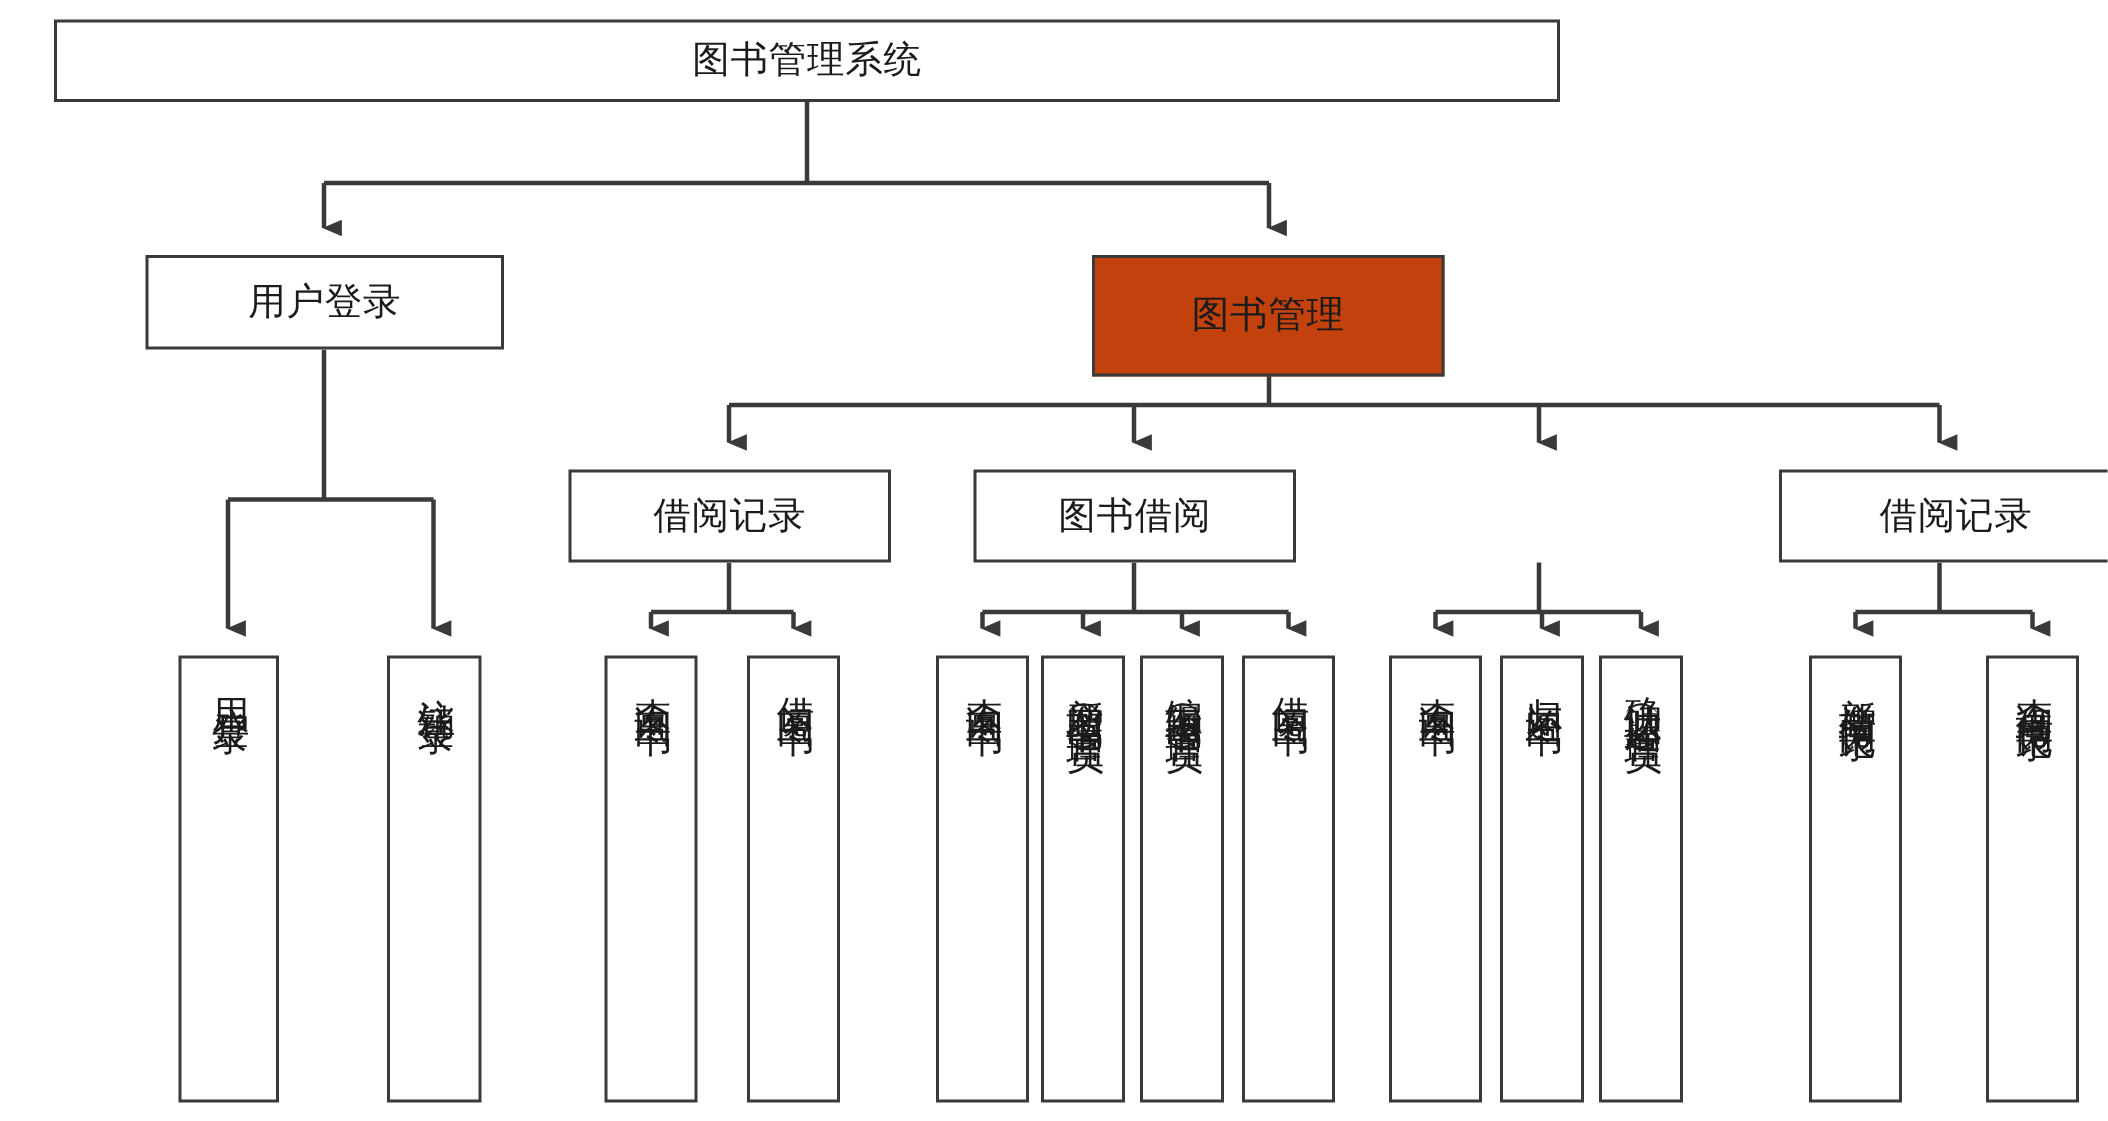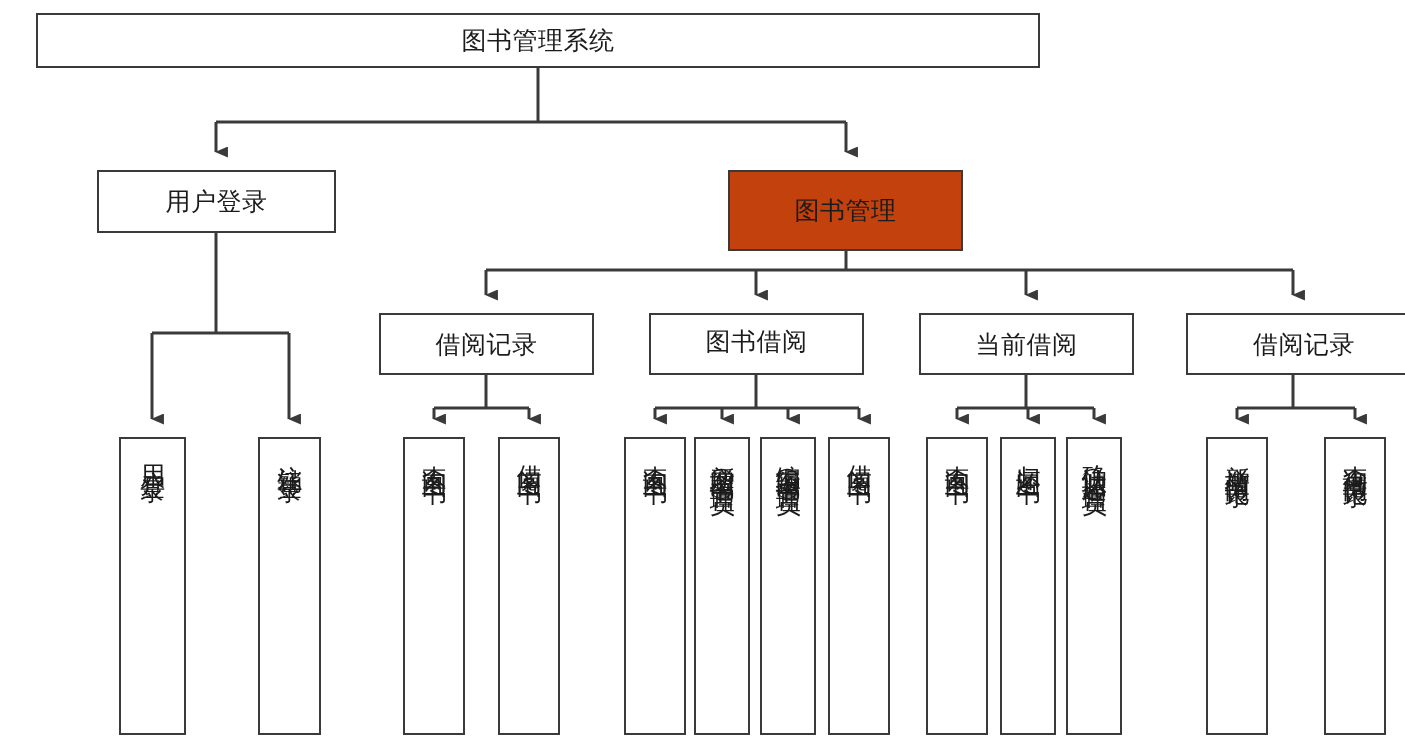--- a/index.html
+++ b/index.html
@@ -133,25 +133,22 @@
   <div class="node horiz" id="node-l2-0" style="left: 81px; top: 170px; width: 239px; height: 63px; border-color: rgb(58, 58, 58); background: rgb(255, 255, 255); color: rgb(27, 27, 27);">
     <span class="label">用户登录</span>
   </div>
   <div class="node horiz" id="node-l2-1" style="left: 712px; top: 170px; width: 235px; height: 81px; border-color: rgb(58, 58, 58); background: #c2410c; color: rgb(27, 27, 27);">
     <span class="label">图书管理</span>
   </div>
 
   <div class="node horiz" id="node-l3-0" style="left: 363px; top: 313px; width: 215px; height: 62px; border-color: rgb(58, 58, 58); background: rgb(255, 255, 255); color: rgb(27, 27, 27);">
     <span class="label">借阅记录</span>
   </div>
-  <div class="node horiz" id="node-l3-1" style="left: 633px; top: 313px; width: 215px; height: 62px; border-color: rgb(58, 58, 58); background: rgb(255, 255, 255); color: rgb(27, 27, 27); font-family: Liberation Mono, monospace;">
+  <div class="node horiz" id="node-l3-1" style="left: 633px; top: 313px; width: 215px; height: 62px; border-color: rgb(58, 58, 58); background: rgb(255, 255, 255); color: rgb(27, 27, 27);">
     <span class="label">图书借阅</span>
-  </div>
-  <div class="node horiz" id="node-l3-2" style="left: 903px; top: 313px; width: 215px; height: 62px; border-color: rgb(58, 58, 58); background: rgb(255, 255, 255); color: rgb(27, 27, 27);">
-    <span class="label">当前借阅</span>
   </div>
   <div class="node horiz" id="node-l3-3" style="left: 1170px; top: 313px; width: 236px; height: 62px; border-color: rgb(58, 58, 58); background: rgb(255, 255, 255); color: rgb(27, 27, 27);">
     <span class="label">借阅记录</span>
   </div>
 
   <div class="node vert" id="node-leaf-0" style="left: 103px; top: 437px; width: 67px; height: 298px; border-color: rgb(58, 58, 58); background: rgb(255, 255, 255); color: rgb(27, 27, 27);">
     <span class="label">用户登录</span>
   </div>
   <div class="node vert" id="node-leaf-1" style="left: 242px; top: 437px; width: 63px; height: 298px; border-color: rgb(58, 58, 58); background: rgb(255, 255, 255); color: rgb(27, 27, 27);">
     <span class="label">注销登录</span>

